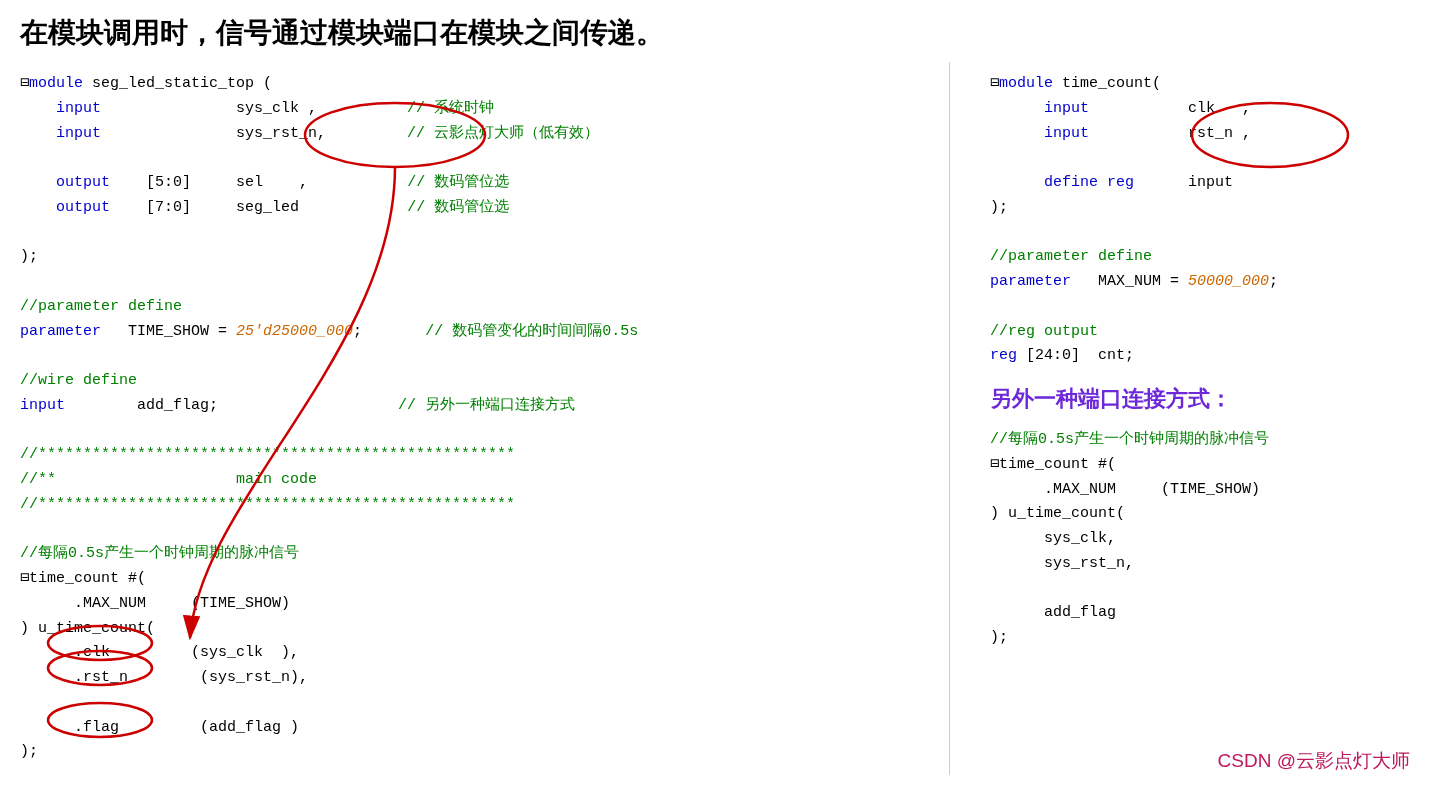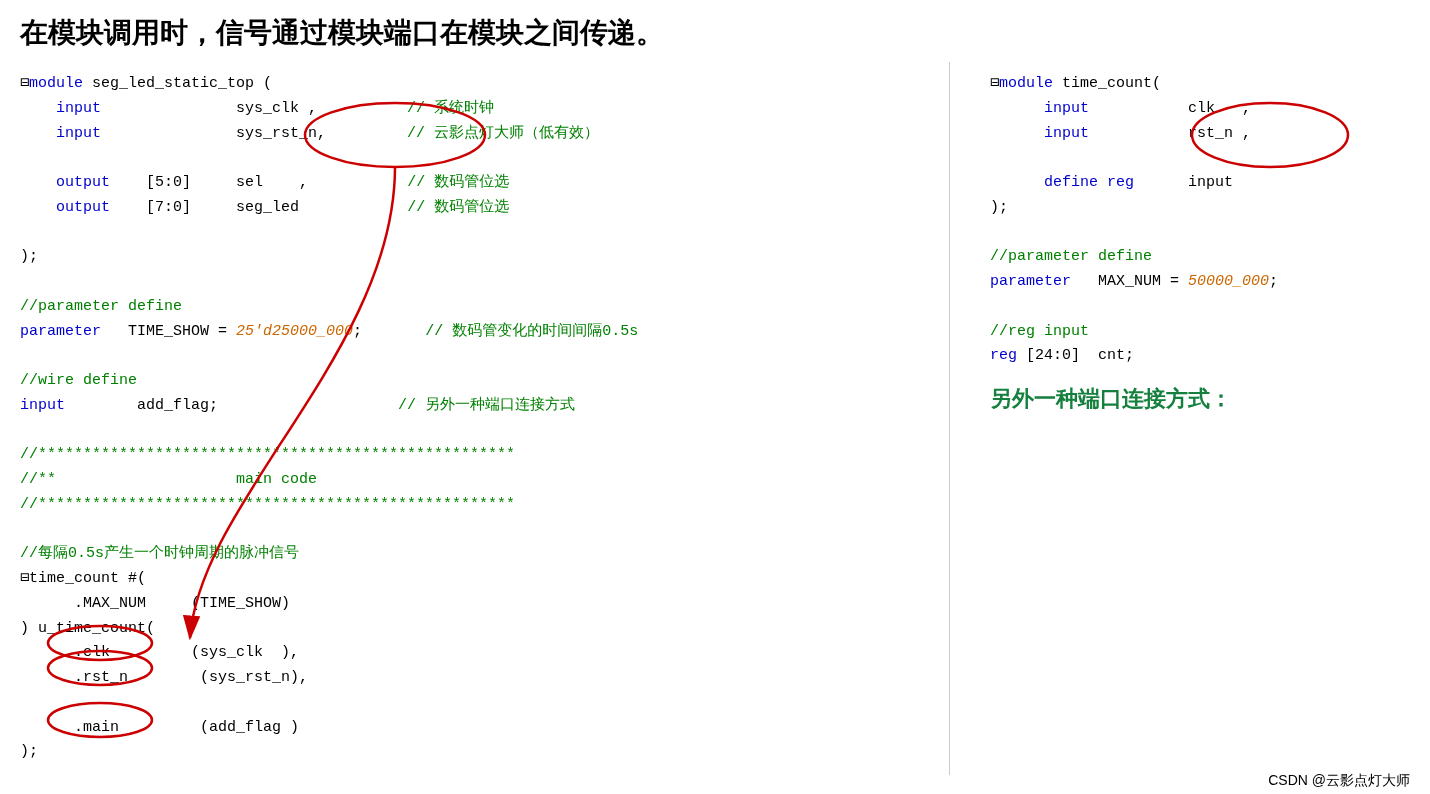--- a/index.html
+++ b/index.html
@@ -66,31 +66,31 @@
       left: 0;
       width: 1430px;
       height: 794px;
       pointer-events: none;
     }
 
     .section-title {
       font-family: 'Microsoft YaHei', 'SimHei', sans-serif;
       font-size: 22px;
       font-weight: bold;
-      color: #15803d;
+      color: #6d28d9;
       margin: 12px 0 12px 0;
     }
 
     .watermark {
       position: absolute;
-      bottom: 4px;
+      bottom: 20px;
       right: 20px;
       font-family: 'Microsoft YaHei', sans-serif;
-      font-size: 14px;
-      color: #000000;
+      font-size: 19px;
+      color: #be185d;
     }
   </style>
 </head>
 <body>
 
 <div class="title">在模块调用时，信号通过模块端口在模块之间传递。</div>
 
 <div class="content-area">
 
   <div class="left-panel">
@@ -113,42 +113,51 @@
 <span class="kw-green">//**                    main code</span>
 <span class="kw-green">//*****************************************************</span>
 
 <span class="kw-green">//每隔0.5s产生一个时钟周期的脉冲信号</span>
 <span class="kw-black">⊟time_count #(</span>
       <span class="kw-black">.MAX_NUM     (TIME_SHOW)</span>
 <span class="kw-black">) u_time_count(</span>
       <span class="kw-black">.clk         (sys_clk  ),</span>
       <span class="kw-black">.rst_n        (sys_rst_n),</span>
 
-      <span class="kw-black">.main         (add_flag )</span>
+      <span class="kw-black">.flag         (add_flag )</span>
 <span class="kw-black">);</span></pre>
   </div>
 
   <div class="divider"></div>
 
   <div class="right-panel">
     <pre><span class="kw-black">⊟</span><span class="kw-blue">module</span> <span class="kw-black">time_count(</span>
       <span class="kw-blue">input</span>           <span class="kw-black">clk   ,</span>
       <span class="kw-blue">input</span>           <span class="kw-black">rst_n ,</span>
 
       <span class="kw-blue">define reg</span>      <span class="kw-black">input</span>
 <span class="kw-black">);</span>
 
 <span class="kw-green">//parameter define</span>
 <span class="kw-blue">parameter</span>   <span class="kw-black">MAX_NUM = </span><span class="kw-orange">50000_000</span><span class="kw-black">;</span>
 
-<span class="kw-green">//reg input</span>
+<span class="kw-green">//reg output</span>
 <span class="kw-blue">reg</span> <span class="kw-black">[24:0]  cnt;</span></pre>
 
     <div class="section-title">另外一种端口连接方式：</div>
 
+    <pre><span class="kw-green">//每隔0.5s产生一个时钟周期的脉冲信号</span>
+<span class="kw-black">⊟time_count #(</span>
+      <span class="kw-black">.MAX_NUM     (TIME_SHOW)</span>
+<span class="kw-black">) u_time_count(</span>
+      <span class="kw-black">sys_clk,</span>
+      <span class="kw-black">sys_rst_n,</span>
+
+      <span class="kw-black">add_flag</span>
+<span class="kw-black">);</span></pre>
   </div>
 </div>
 
 <svg class="arrow-svg" xmlns="http://www.w3.org/2000/svg">
 
   <ellipse cx="395" cy="135" rx="90" ry="32" fill="none" stroke="#cc0000" stroke-width="2.5"></ellipse>
 
   <ellipse cx="1270" cy="135" rx="78" ry="32" fill="none" stroke="#cc0000" stroke-width="2.5"></ellipse>
 
   <ellipse cx="100" cy="643" rx="52" ry="17" fill="none" stroke="#cc0000" stroke-width="2.5"></ellipse>

